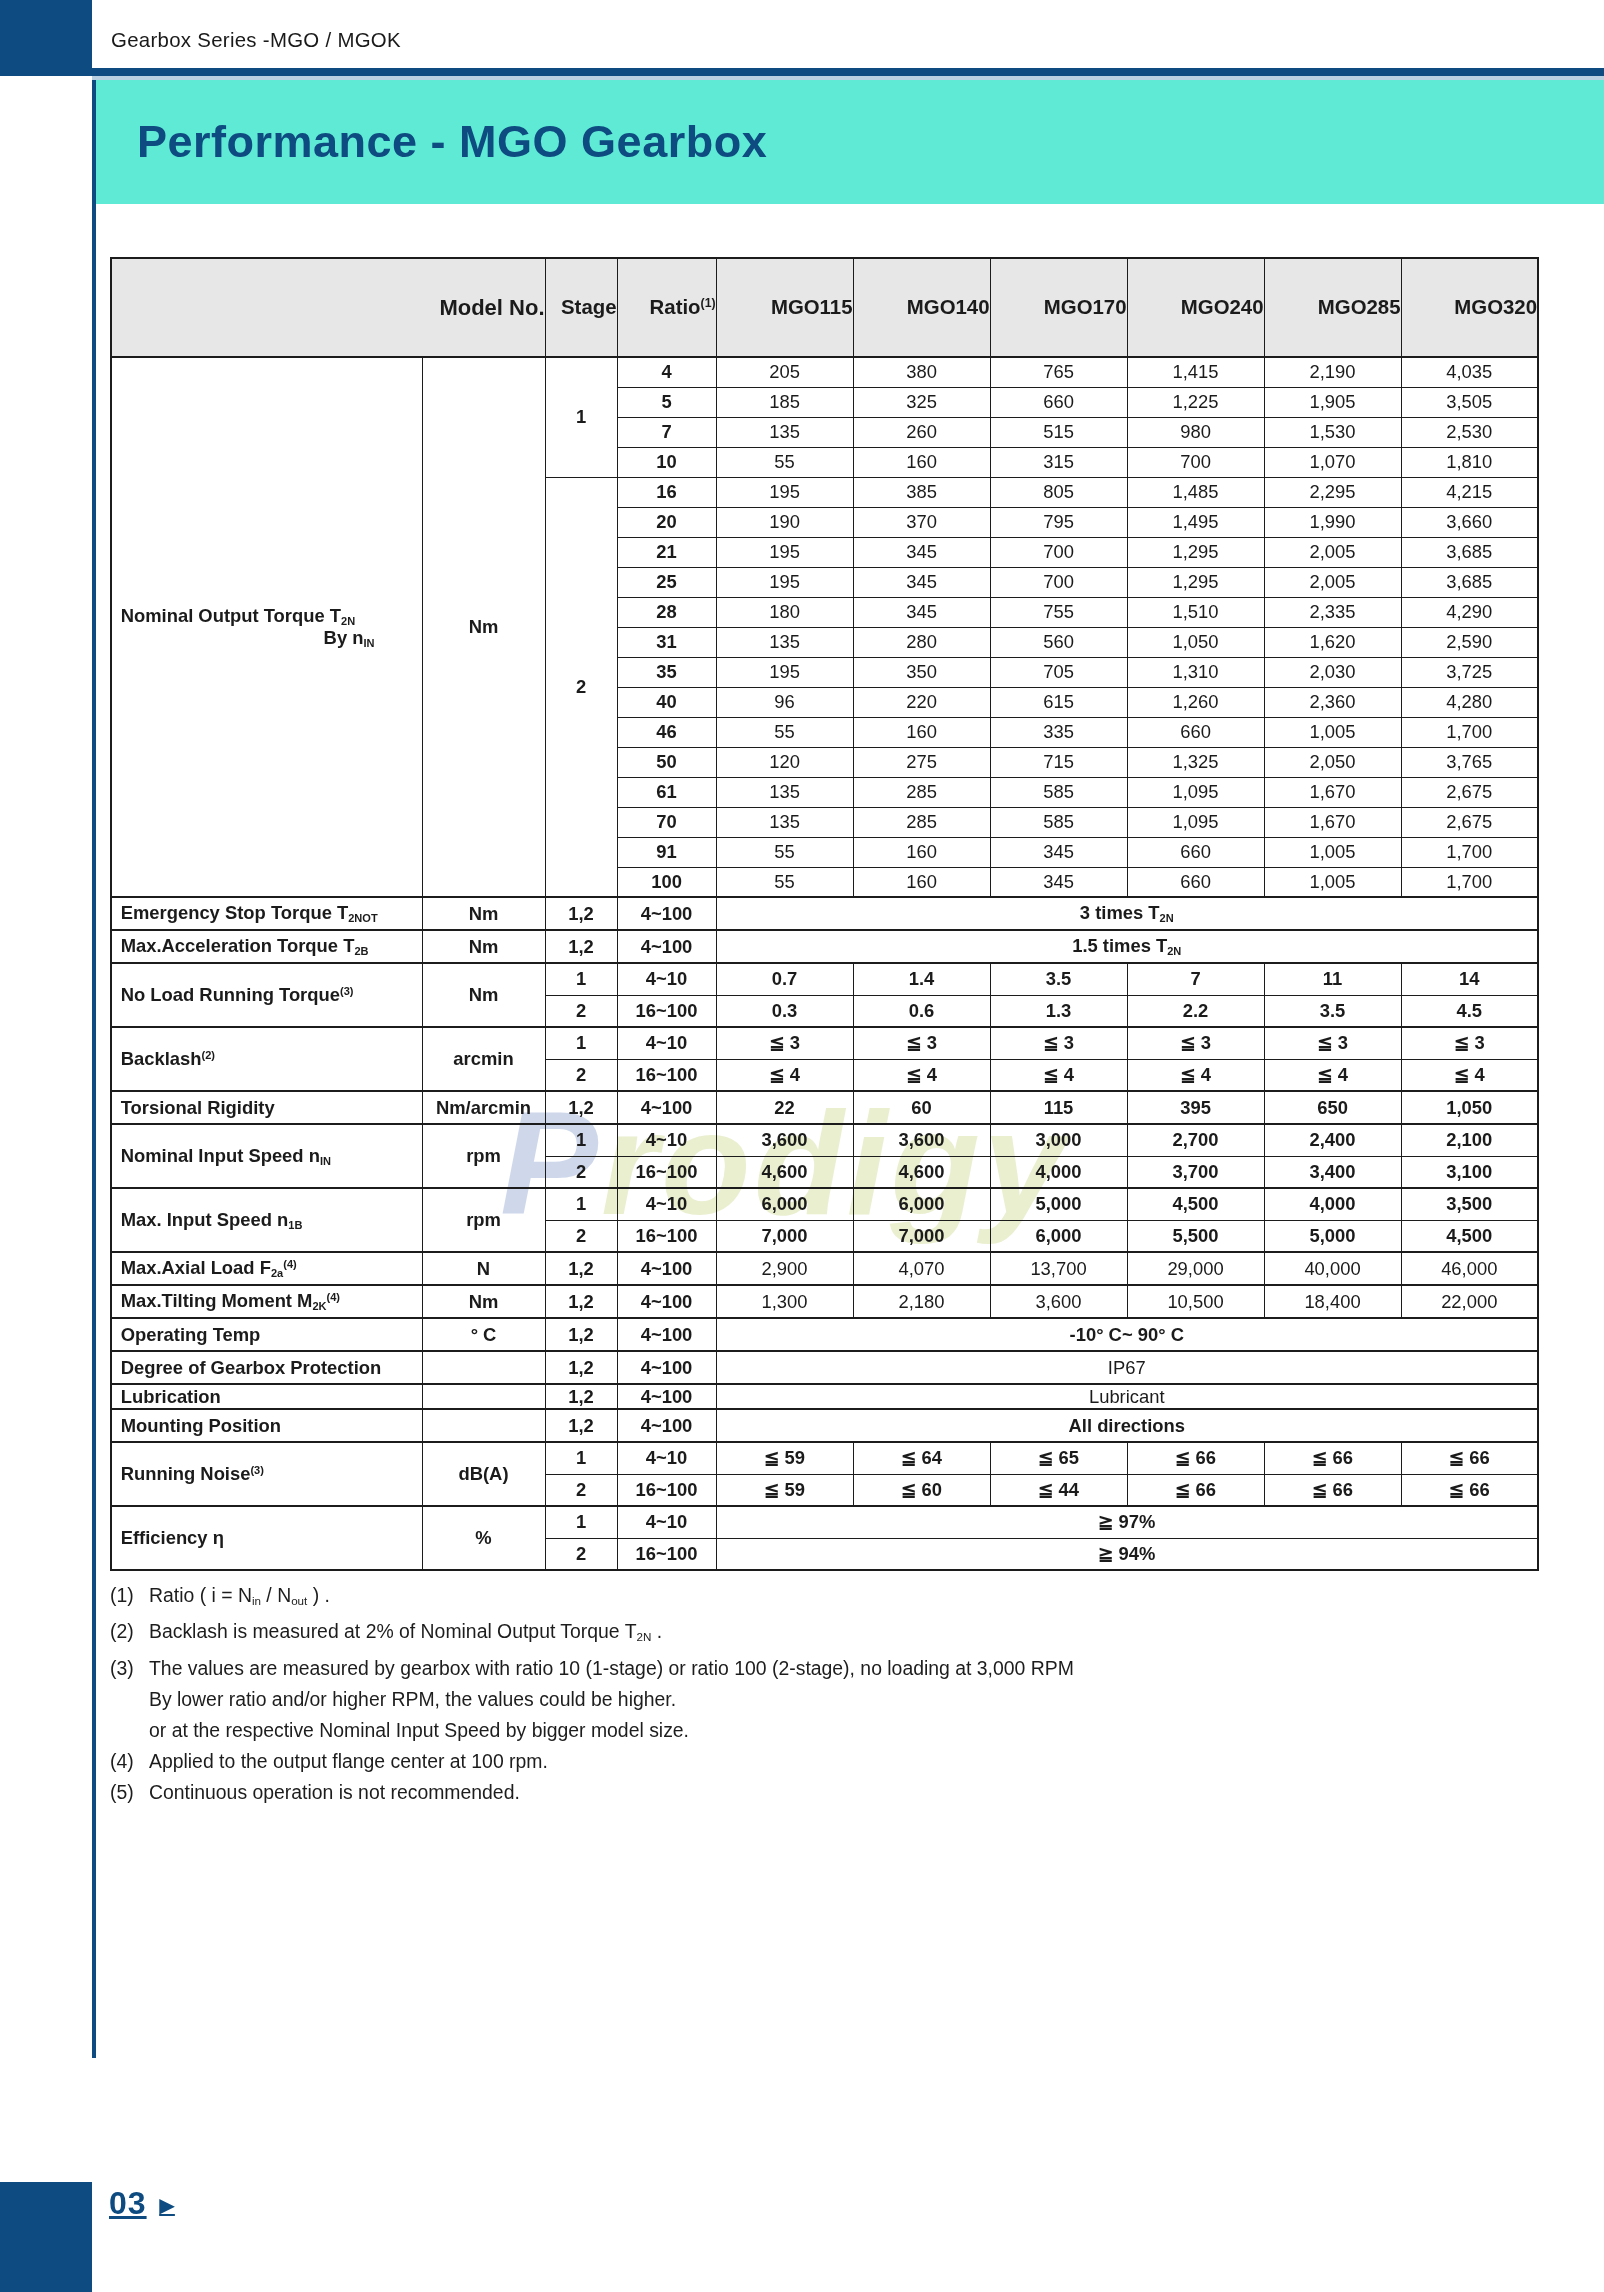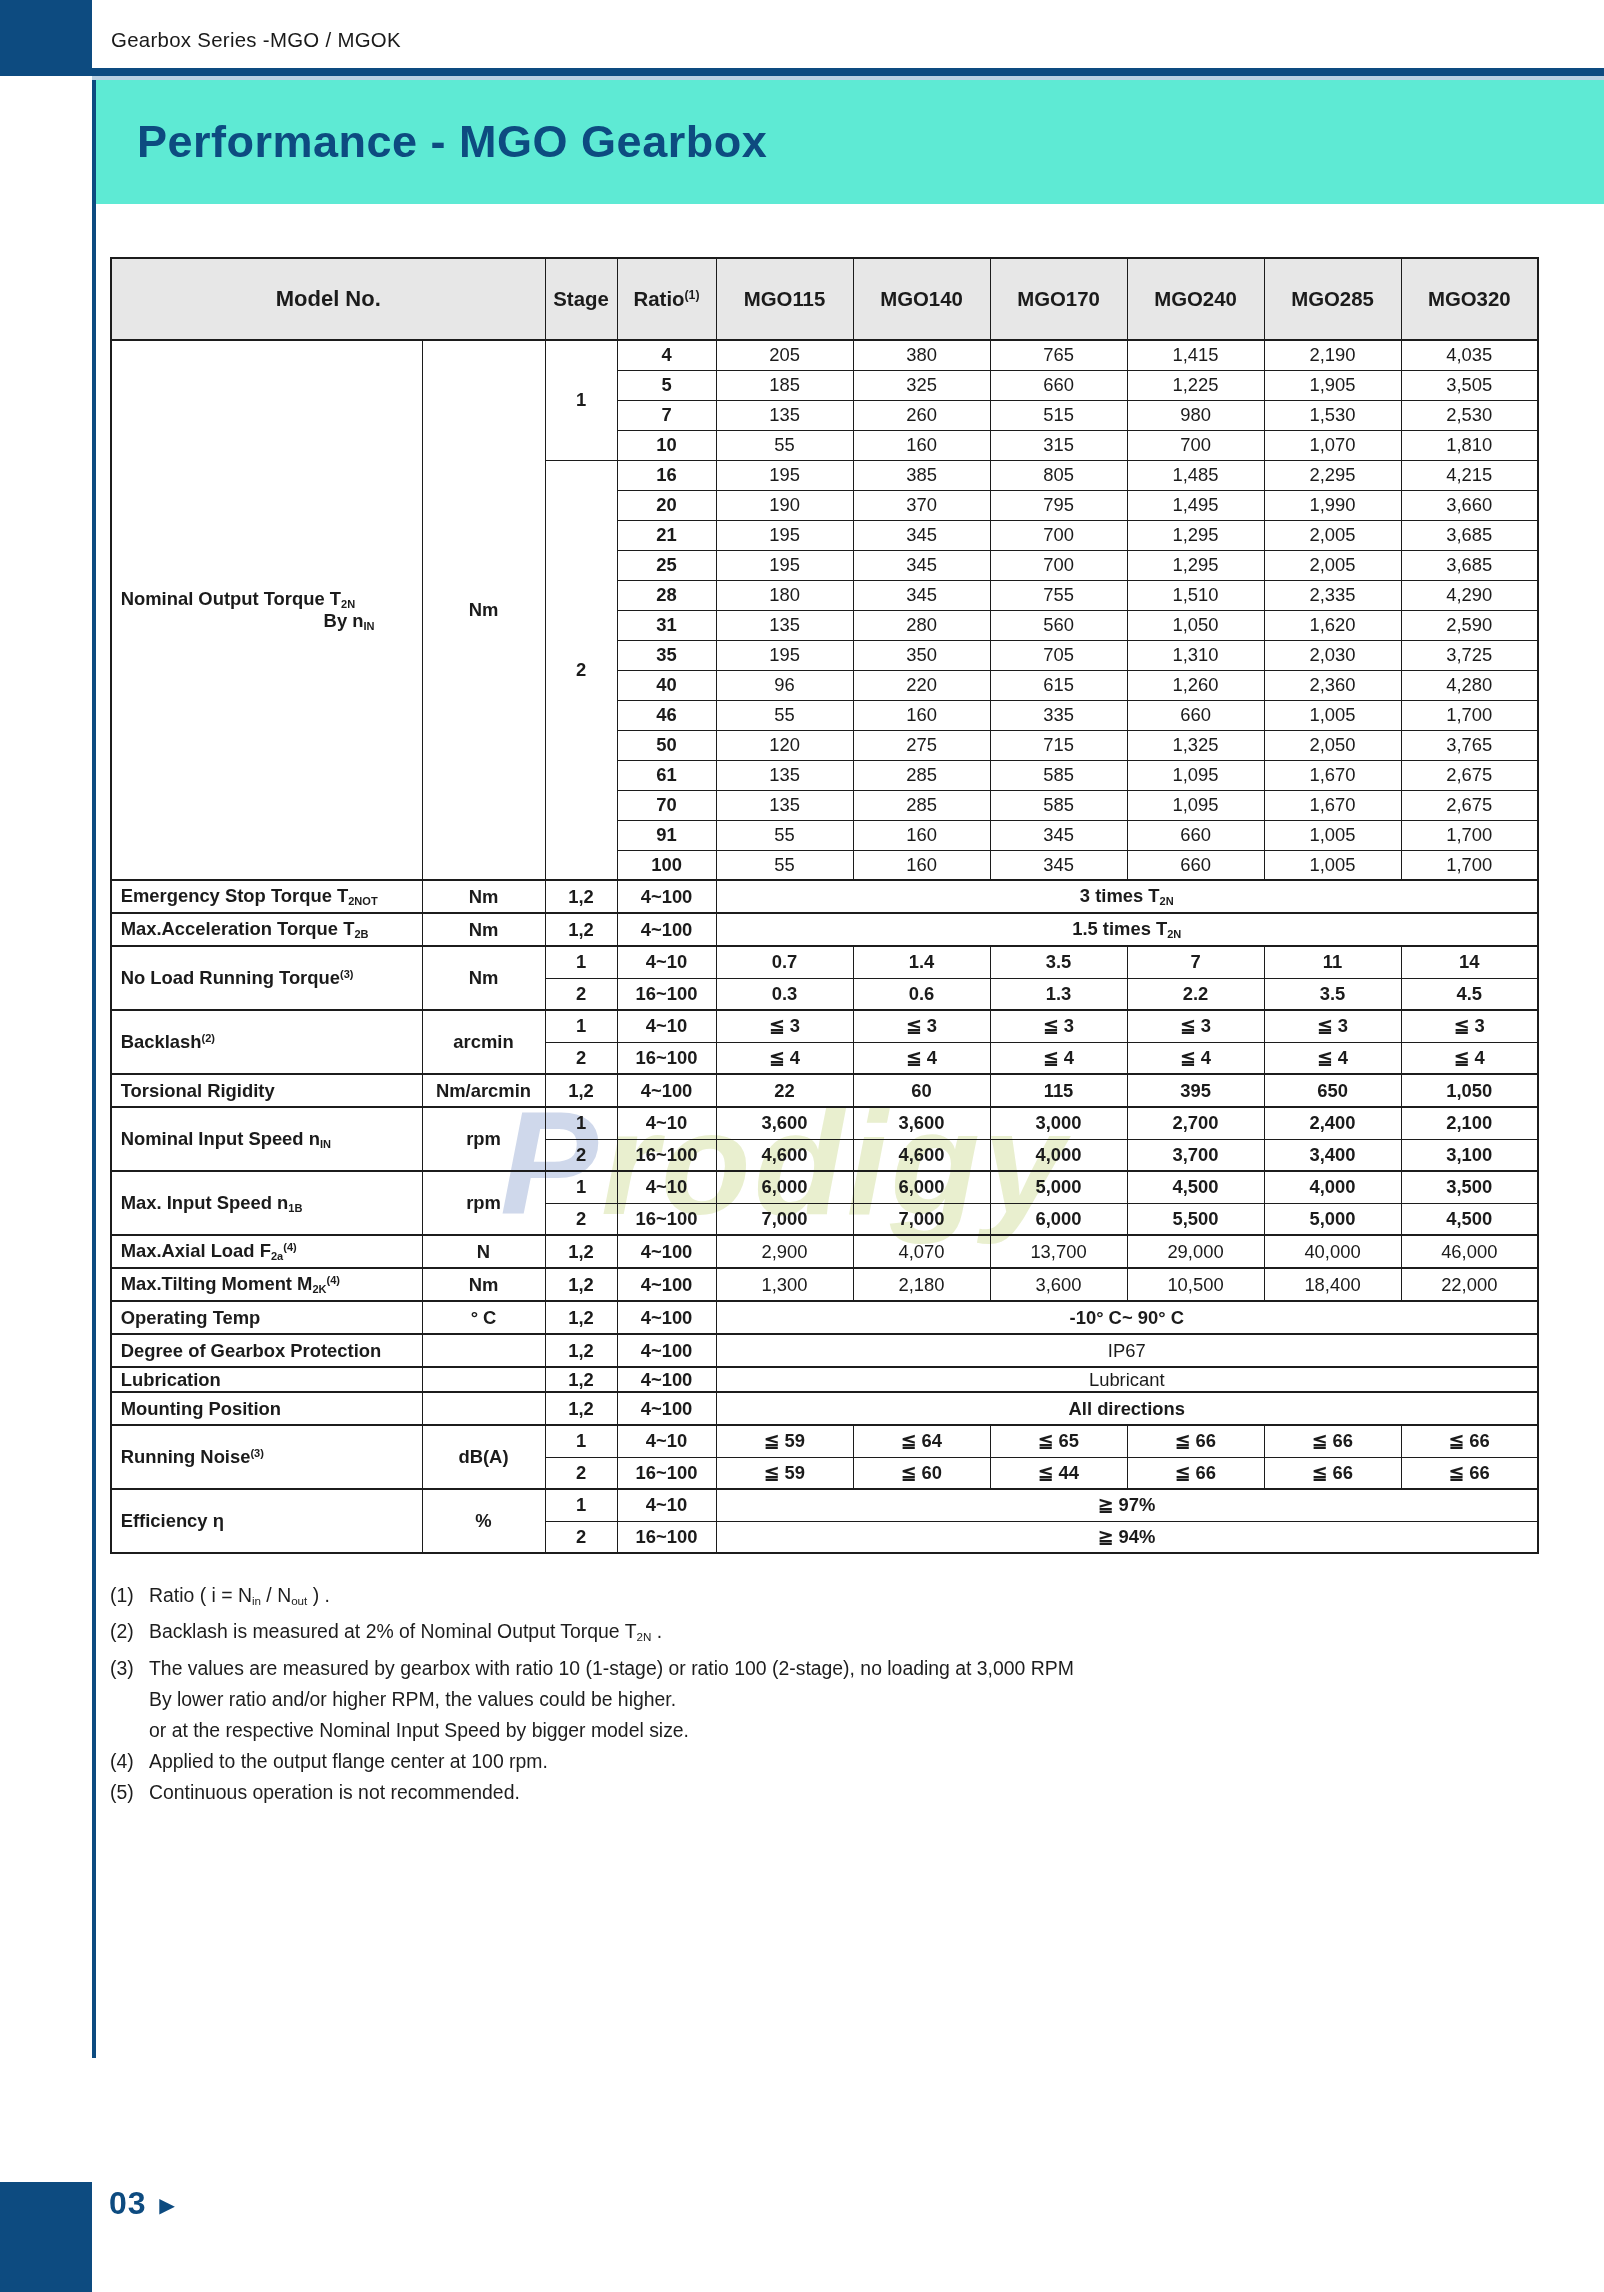--- a/index.html
+++ b/index.html
@@ -17,41 +17,41 @@
   .title-band { position:absolute; left:96px; top:80px; width:1508px; height:124px; background:#5eead4; display:flex; align-items:center; }
   .page-title { margin-left:41px; font-size:45px; font-weight:bold; color:var(--navy); letter-spacing:0.5px; }
 
   .watermark { position:absolute; left:500px; top:1079px; font-size:147px; font-style:italic; font-weight:bold; letter-spacing:2.9px; white-space:nowrap; }
   .watermark .w1 { color:rgba(95,125,190,0.30); }
   .watermark .w2 { color:rgba(188,205,105,0.32); }
 
   .table-wrap { position:absolute; left:110px; top:257px; }
   table#spec-table { border-collapse:collapse; table-layout:fixed; width:1425px; border:2.9px solid var(--line); color:var(--ink); }
   #spec-table th, #spec-table td { border:1.9px solid var(--line); text-align:center; vertical-align:middle; padding:0; }
-  #spec-table thead th { background:#e7e7e7; font-weight:bold; font-size:20.4px; height:82px; border-bottom-width:2.9px; }
+  #spec-table thead th { background:#e7e7e7; font-weight:bold; font-size:20.4px; height:99px; border-bottom-width:2.9px;text-align:right; }
   #spec-table thead th.model-no { font-size:22px; }
   #spec-table tr.sec > td { border-top-width:2.9px; }
   #spec-table td.lbl { text-align:left; padding-left:8.7px; font-weight:bold; font-size:18.4px; }
   #spec-table td.lbl .l2 { text-align:right; padding-right:47px; }
   #spec-table td.unit { font-weight:bold; font-size:18.4px; }
   #spec-table td.stage, #spec-table td.ratio { font-weight:bold; font-size:18.4px; }
   #spec-table td.val { font-size:18.4px; font-weight:normal; }
   #spec-table td.val.b { font-weight:bold; }
   #spec-table td.spanv { font-size:18.4px; font-weight:normal; }
   #spec-table td.spanv.b { font-weight:bold; }
   sub { font-size:0.6em; vertical-align:-0.3em; letter-spacing:0; }
   sup { font-size:0.6em; vertical-align:0.55em; letter-spacing:0; }
 
   .footnotes { position:absolute; left:110px; top:1580px; font-size:19.4px; color:#1d1d1d; }
   .fn-line { display:flex; line-height:31px; }
   .fn-marker { width:39px; flex:none; }
   .fn-text { white-space:pre; }
 
   .corner-block-bottom { position:absolute; left:0; top:2182px; width:92px; height:110px; background:var(--navy); }
-  .page-footer { position:absolute; left:109px; top:2185px; display:flex; align-items:center; gap:12.6px; color:var(--navy); }
+  .page-footer { position:absolute; left:109px; top:2185px; display:flex; align-items:center; gap:12.6px; color:var(--navy);text-decoration:underline; }
   .page-number { font-size:32px; font-weight:bold; letter-spacing:1px; }
   .next-arrow { font-size:20.4px; line-height:1; padding-top:2.9px; }
 </style>
 </head>
 <body>
 
 <div id="page">
 
   <div class="corner-block-top"></div>
   <div class="breadcrumb">Gearbox Series -MGO / MGOK</div>

